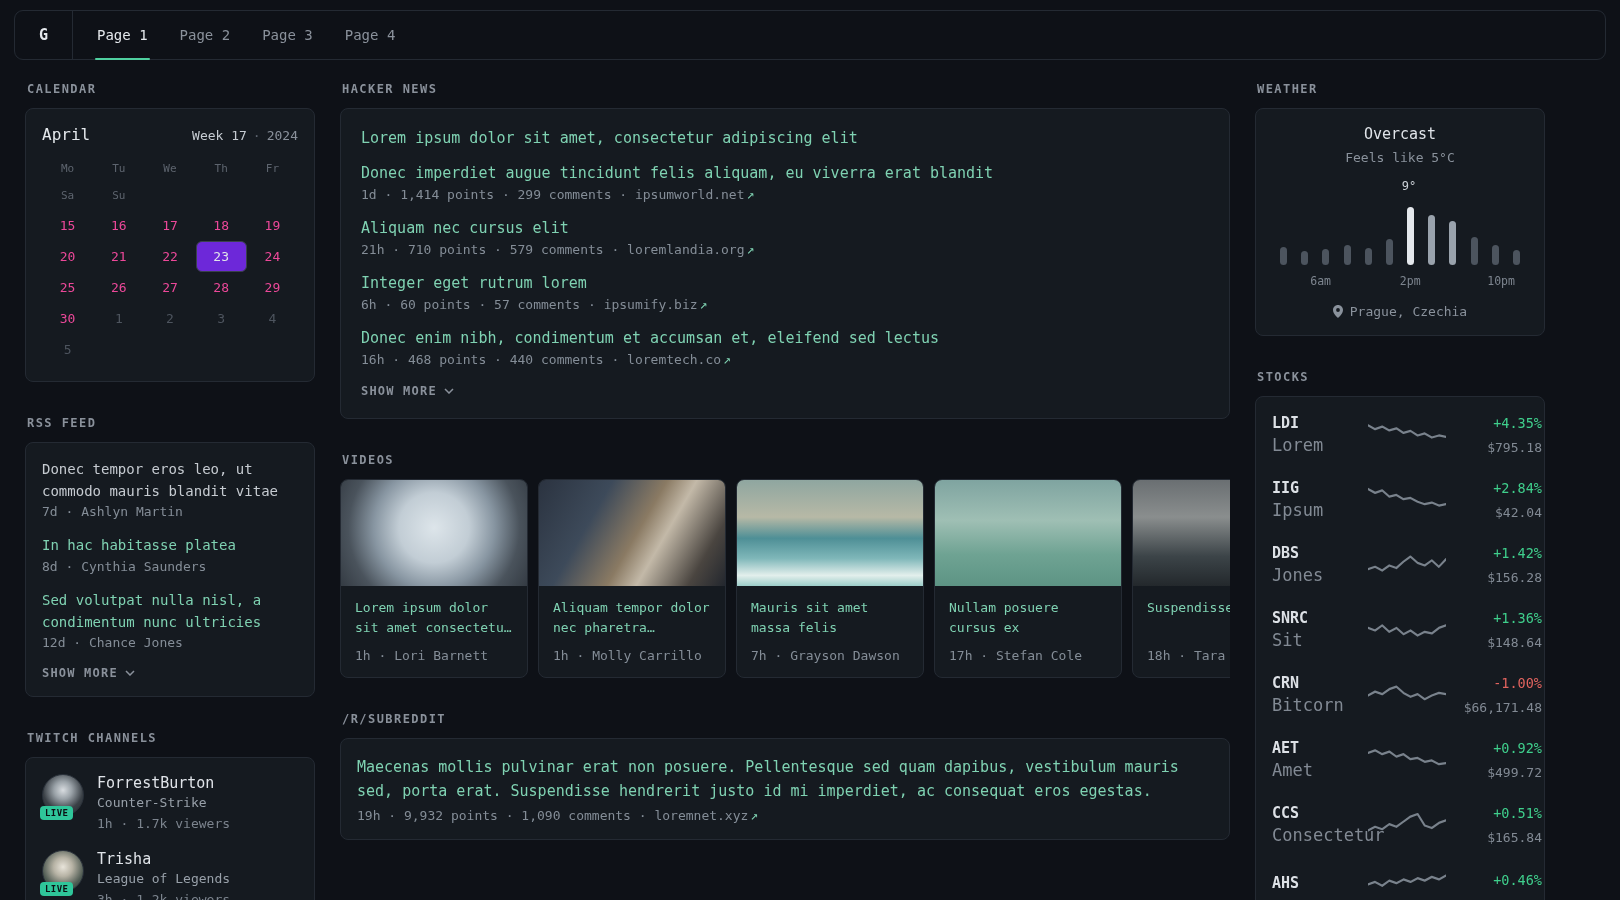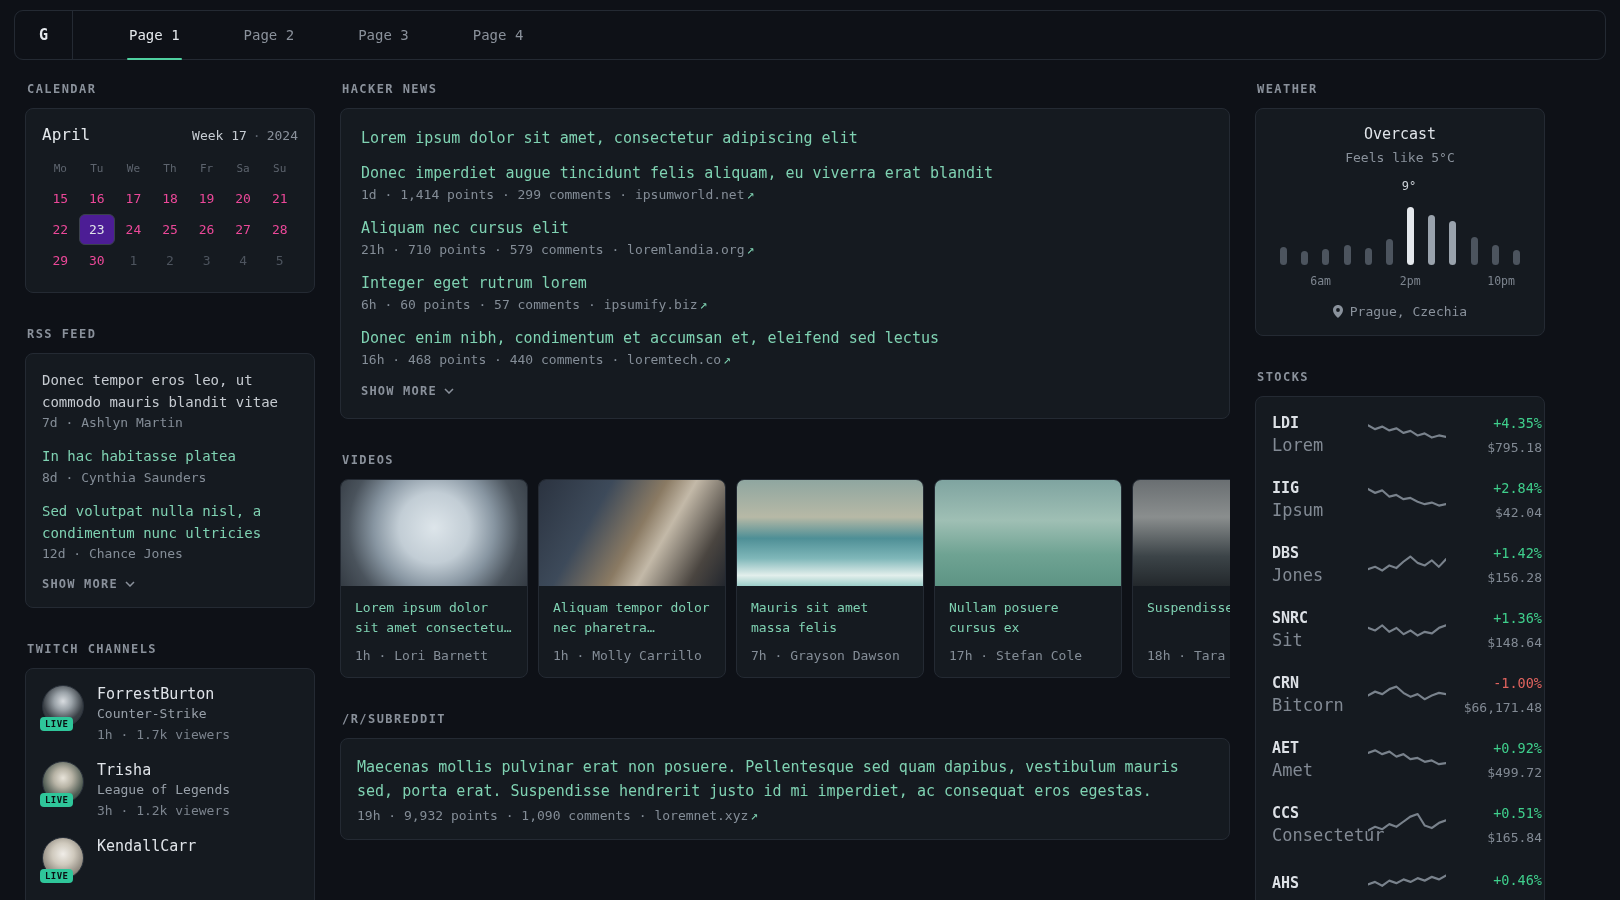--- a/index.html
+++ b/index.html
@@ -17,21 +17,21 @@
     border:1px solid #242a33; border-radius:9px;
   }
   .logo {
     width:58px; height:100%; display:flex; align-items:center; justify-content:center;
     color:#e4e8ec; font-weight:bold; font-size:15px;
     border-right:1px solid #242a33; cursor:pointer;
   }
   .tabs { display:flex; height:100%; align-items:stretch; gap:28px; padding-left:22px; }
   .tab {
     background:none; border:none; color:#8a919b; font:inherit; font-size:14px;
-    display:flex; align-items:center; position:relative; cursor:pointer; padding:0 2px;margin-left:32px;
+    display:flex; align-items:center; position:relative; cursor:pointer; padding:0 2px;
   }
   .tab.active { color:#e4e8ec; }
   .tab.active::after {
     content:""; position:absolute; left:0; right:0; bottom:-1px; height:2px;
     background:#4fd0a0; border-radius:2px;
   }
   
   main { display:flex; gap:25px; padding:22px 75px 0 25px; align-items:flex-start; }
   .col-left, .col-right { width:290px; flex:none; }
   .col-mid { flex:1; min-width:0; }
@@ -48,27 +48,27 @@
     color:#8a919b; font:inherit; font-size:12px; font-weight:bold; letter-spacing:.1em;
     margin-top:6px; cursor:pointer;
   }
   
   .cal-card { padding:16px; }
   .cal-head { display:flex; justify-content:space-between; align-items:baseline; margin-bottom:12px; }
   .cal-month { font-size:16px; color:#e4e8ec; }
   .cal-meta { font-size:13px; color:#8a919b; }
   .cal-meta .wk { color:#c6ccd2; }
   .cal-meta .dot { margin:0 6px; color:#5d646e; }
-  .cal-grid { display:grid; grid-template-columns:repeat(7,1fr); }
+  .cal-grid { display:grid; grid-template-columns:repeat(5,1fr); }
   .dow { text-align:center; font-size:11px; color:#5d646e; padding:6px 0 8px; }
   .day {
     text-align:center; font-size:13px; color:#ec4899; height:31px;
     display:flex; align-items:center; justify-content:center; border-radius:6px;
   }
-  .day.current { border:1px solid #3a414b; background:#4c1d95; color:#e0e4e9; }
+  .day.current { border:1px solid #3a414b; background:#6d28d9; color:#e0e4e9; }
   .day.muted { color:#4d545e; }
   
   .rss-card { padding:16px; }
   .rss-item { margin-bottom:16px; cursor:pointer; }
   .rss-title { color:#7fd2b2; font-size:14px; line-height:1.55; }
   .rss-title.read { color:#c6cbd1; }
   .rss-item .meta { margin-top:2px; }
   
   .tw-card { padding:16px; }
   .tw-item { display:flex; gap:13px; margin-bottom:19px; cursor:pointer; }

